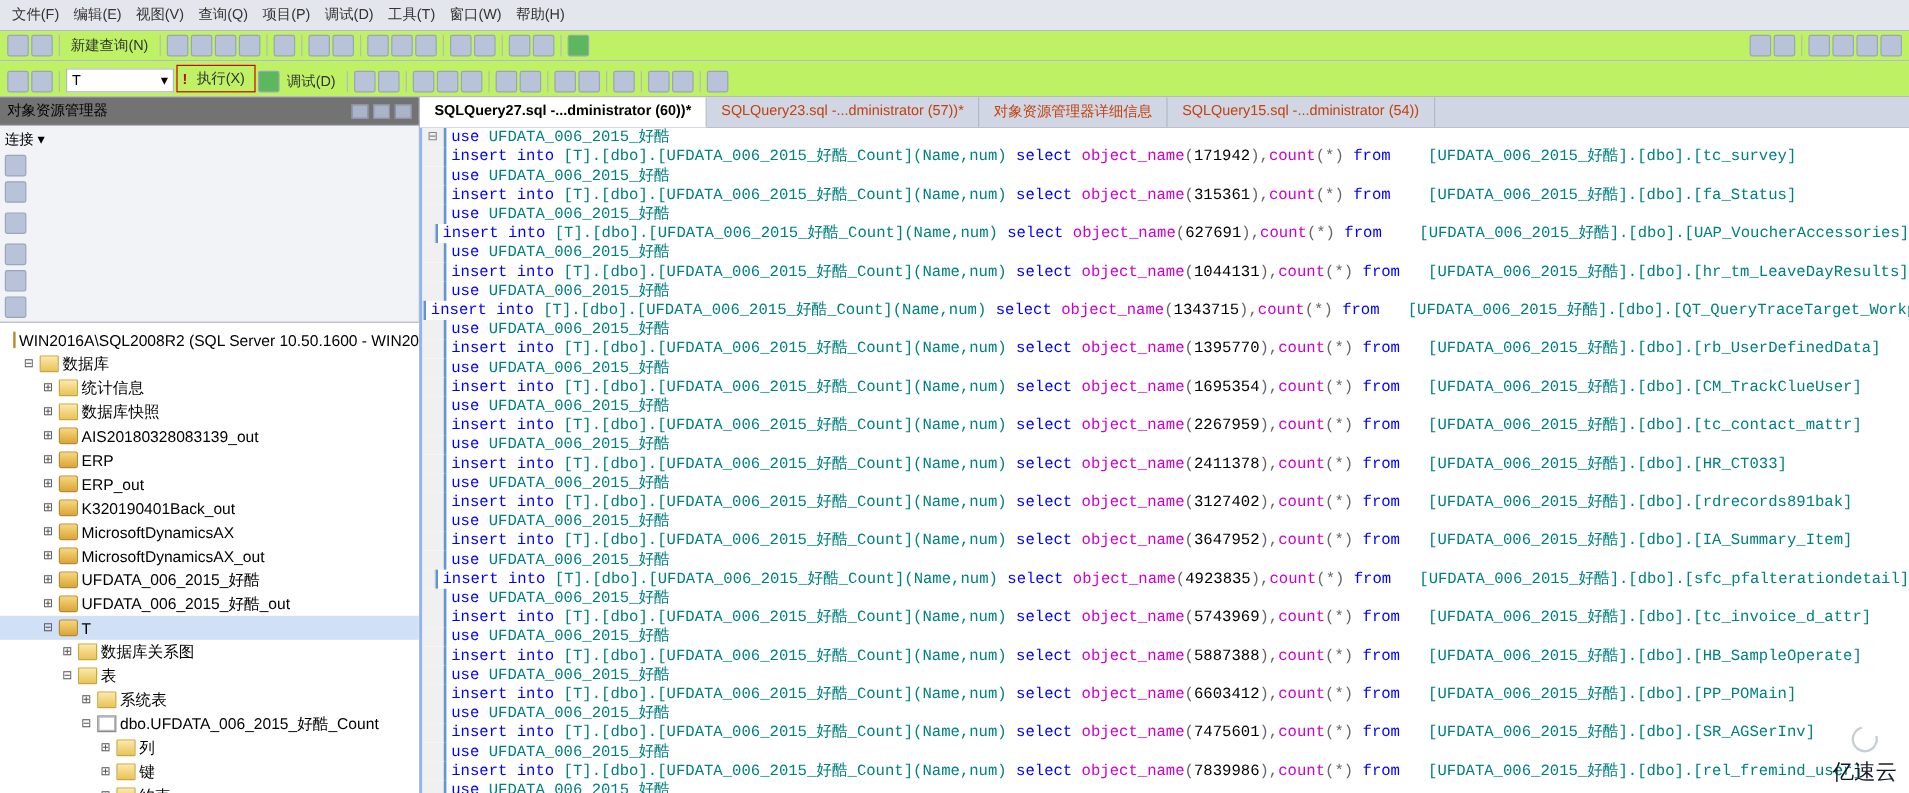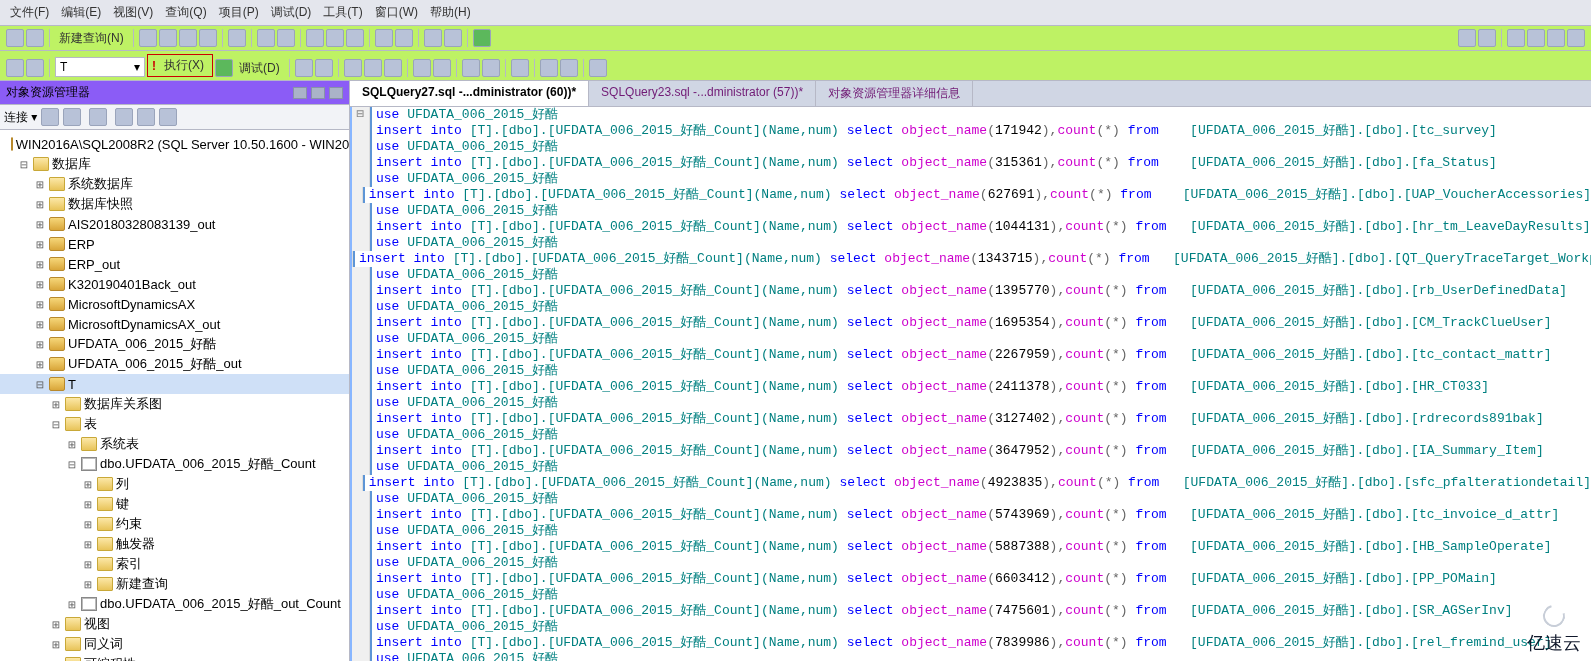--- a/index.html
+++ b/index.html
@@ -9,38 +9,38 @@
   .menubar span { padding: 2px 6px; cursor: default; }
   .toolbar { display: flex; align-items: flex-end; background: #bef264; border-bottom: 1px solid #b6b8c6; padding: 3px 6px; gap: 2px; }
   .toolbar .ico { width: 18px; height: 18px; display: inline-block; background: #b8c2d8; border: 1px solid #9aa4bb; border-radius: 2px; }
   .toolbar .sep { width: 1px; height: 18px; background: #b6b8c6; margin: 0 3px; }
   .toolbar .lbl { padding: 0 4px; font-size: 12px; color: #333; }
   .toolbar .dd { display:inline-flex; align-items:center; border:1px solid #b6b8c6; height:20px; padding:0 4px; background:#fff; font-size:12px; }
   .toolbar .red-box { border: 1px solid #c00; padding: 2px 4px; display: inline-flex; align-items: center; gap: 4px; }
   .main { display: flex; flex: 1; min-height: 0; }
 
   .panel { width: 350px; display: flex; flex-direction: column; border-right: 1px solid #b6b8c6; background: #f2f3f7; }
-  .panel-title { background: #8b5cf6; border-bottom: 1px solid #b6b8c6; padding: 3px 6px; font-size: 12px; display: flex; align-items: center; justify-content: space-between; }
+  .panel-title { background: #737373; border-bottom: 1px solid #b6b8c6; padding: 3px 6px; font-size: 12px; display: flex; align-items: center; justify-content: space-between; }
   .panel-title .btns { display: flex; gap: 4px; }
   .panel-title .sm { width: 14px; height: 12px; background: #aab3c8; border: 1px solid #8892a8; }
-  .panel-tb { display: flex; align-items: center; padding: 3px 4px; border-bottom: 1px solid #b6b8c6; gap: 4px; }
+  .panel-tb { display: flex; padding: 3px 4px; border-bottom: 1px solid #b6b8c6; gap: 4px; flex-direction: column; }
   .panel-tb .ico { width: 18px; height: 18px; background: #b8c2d8; border: 1px solid #9aa4bb; border-radius: 2px; }
   .tree { flex: 1; overflow: auto; padding: 4px 0; background: #fff; font-size: 13px; }
   .tree .node { display: flex; align-items: center; height: 20px; padding-right: 4px; white-space: nowrap; }
   .tree .node .exp { width: 12px; text-align: center; color: #555; font-size: 10px; cursor: pointer; }
   .tree .node .exp.blank { visibility: hidden; }
   .tree .node .icon { width: 16px; height: 14px; margin: 0 3px; display: inline-block; }
   .tree .node .icon.db { background: linear-gradient(#f6d77a,#d9a63a); border-radius: 2px; border:1px solid #b8892c; }
   .tree .node .icon.folder { background: linear-gradient(#fce8a8,#e8c45a); border:1px solid #c8a838; border-radius: 1px; }
   .tree .node .icon.table { background: #fff; border:1px solid #888; box-shadow: inset 0 0 0 1px #bbb; }
   .tree .node.sel { background: #cfe0f7; }
 
   .editor-area { flex: 1; display: flex; flex-direction: column; min-width: 0; }
   .tabbar { display: flex; background: #d0d6e4; border-bottom: 1px solid #b6b8c6; overflow: hidden; }
-  .tab { padding: 4px 12px; border-right: 1px solid #b6b8c6; font-size: 12px; color: #701a75; cursor: pointer; white-space: nowrap; }
+  .tab { padding: 4px 12px; border-right: 1px solid #b6b8c6; font-size: 12px; color: #c2410c; cursor: pointer; white-space: nowrap; }
   .tab.active { background: #fff; border-bottom: 1px solid #fff; margin-bottom: -1px; font-weight: bold; color: #000; }
   .scroll-wrap { flex: 1; overflow: auto; }
   .code { font-family: Consolas, 'Courier New', monospace; font-size: 13px; background: #fff; border-left: 2px solid #88b6ff; }
   .line { display: flex; white-space: pre; height: 16px; line-height: 16px; }
   .gutter { width: 18px; text-align: center; color: #888; background: #f0f0f0; border-right: 1px solid #ddd; user-select: none; }
   .body { padding-left: 4px; border-left: 2px solid #5d95d6; }
   .kw { color: #0000ff; }
   .sys { color: #008080; }
   .fn { color: #cc00cc; }
   .op { color: #666; }
@@ -163,21 +163,21 @@
       </div>
       <div id="tree-nodes">
             <div class="node" style="padding-left: 18px;">
               <span class="exp">⊟</span>
               <span class="icon folder"></span>
               <span>数据库</span>
             </div>
             <div class="node" style="padding-left: 34px;">
               <span class="exp">⊞</span>
               <span class="icon folder"></span>
-              <span>系统数据库</span>
+              <span>统计信息</span>
             </div>
             <div class="node" style="padding-left: 34px;">
               <span class="exp">⊞</span>
               <span class="icon folder"></span>
               <span>数据库快照</span>
             </div>
             <div class="node" style="padding-left: 34px;">
               <span class="exp">⊞</span>
               <span class="icon db"></span>
               <span>AIS20180328083139_out</span>
@@ -294,20 +294,21 @@
             </div>
           </div>
     </div>
   </div>
 
   <div class="editor-area">
     <div class="tabbar" id="tabbar">
           <div class="tab active">SQLQuery27.sql -...dministrator (60))*</div>
           <div class="tab">SQLQuery23.sql -...dministrator (57))*</div>
           <div class="tab">对象资源管理器详细信息</div>
+          <div class="tab">SQLQuery15.sql -...dministrator (54))</div>
         </div>
     <div class="scroll-wrap">
       <div class="code" id="code">
             <div class="line"><div class="gutter">⊟</div><div class="body"><span class="kw">use</span> <span class="sys">UFDATA_006_2015_好酷</span></div></div>
             <div class="line"><div class="gutter"></div><div class="body"><span class="kw">insert into</span> <span class="sys">[T].[dbo].[UFDATA_006_2015_好酷_Count]</span><span class="sys">(Name,num)</span> <span class="kw">select</span> <span class="fn">object_name</span><span class="op">(</span>171942<span class="op">),</span><span class="fn">count</span><span class="op">(*)</span> <span class="kw">from</span>    <span class="sys">[UFDATA_006_2015_好酷].[dbo].[tc_survey]</span></div></div>
             <div class="line"><div class="gutter"></div><div class="body"><span class="kw">use</span> <span class="sys">UFDATA_006_2015_好酷</span></div></div>
             <div class="line"><div class="gutter"></div><div class="body"><span class="kw">insert into</span> <span class="sys">[T].[dbo].[UFDATA_006_2015_好酷_Count]</span><span class="sys">(Name,num)</span> <span class="kw">select</span> <span class="fn">object_name</span><span class="op">(</span>315361<span class="op">),</span><span class="fn">count</span><span class="op">(*)</span> <span class="kw">from</span>    <span class="sys">[UFDATA_006_2015_好酷].[dbo].[fa_Status]</span></div></div>
             <div class="line"><div class="gutter"></div><div class="body"><span class="kw">use</span> <span class="sys">UFDATA_006_2015_好酷</span></div></div>
             <div class="line"><div class="gutter"></div><div class="body"><span class="kw">insert into</span> <span class="sys">[T].[dbo].[UFDATA_006_2015_好酷_Count]</span><span class="sys">(Name,num)</span> <span class="kw">select</span> <span class="fn">object_name</span><span class="op">(</span>627691<span class="op">),</span><span class="fn">count</span><span class="op">(*)</span> <span class="kw">from</span>    <span class="sys">[UFDATA_006_2015_好酷].[dbo].[UAP_VoucherAccessories]</span></div></div>
             <div class="line"><div class="gutter"></div><div class="body"><span class="kw">use</span> <span class="sys">UFDATA_006_2015_好酷</span></div></div>

